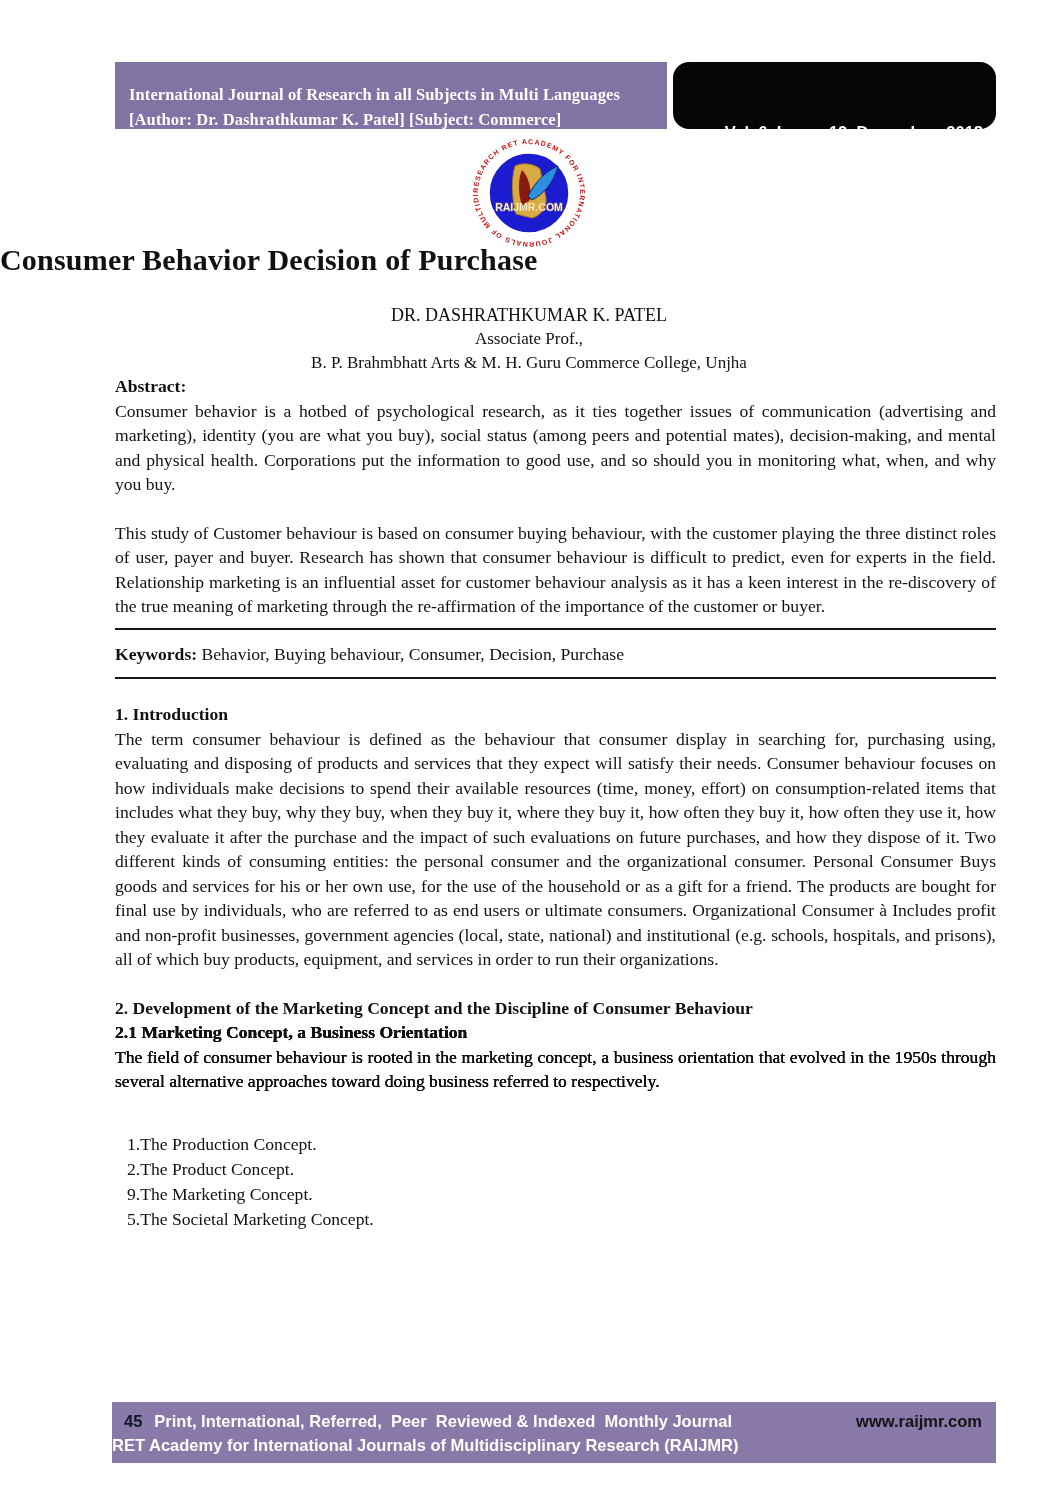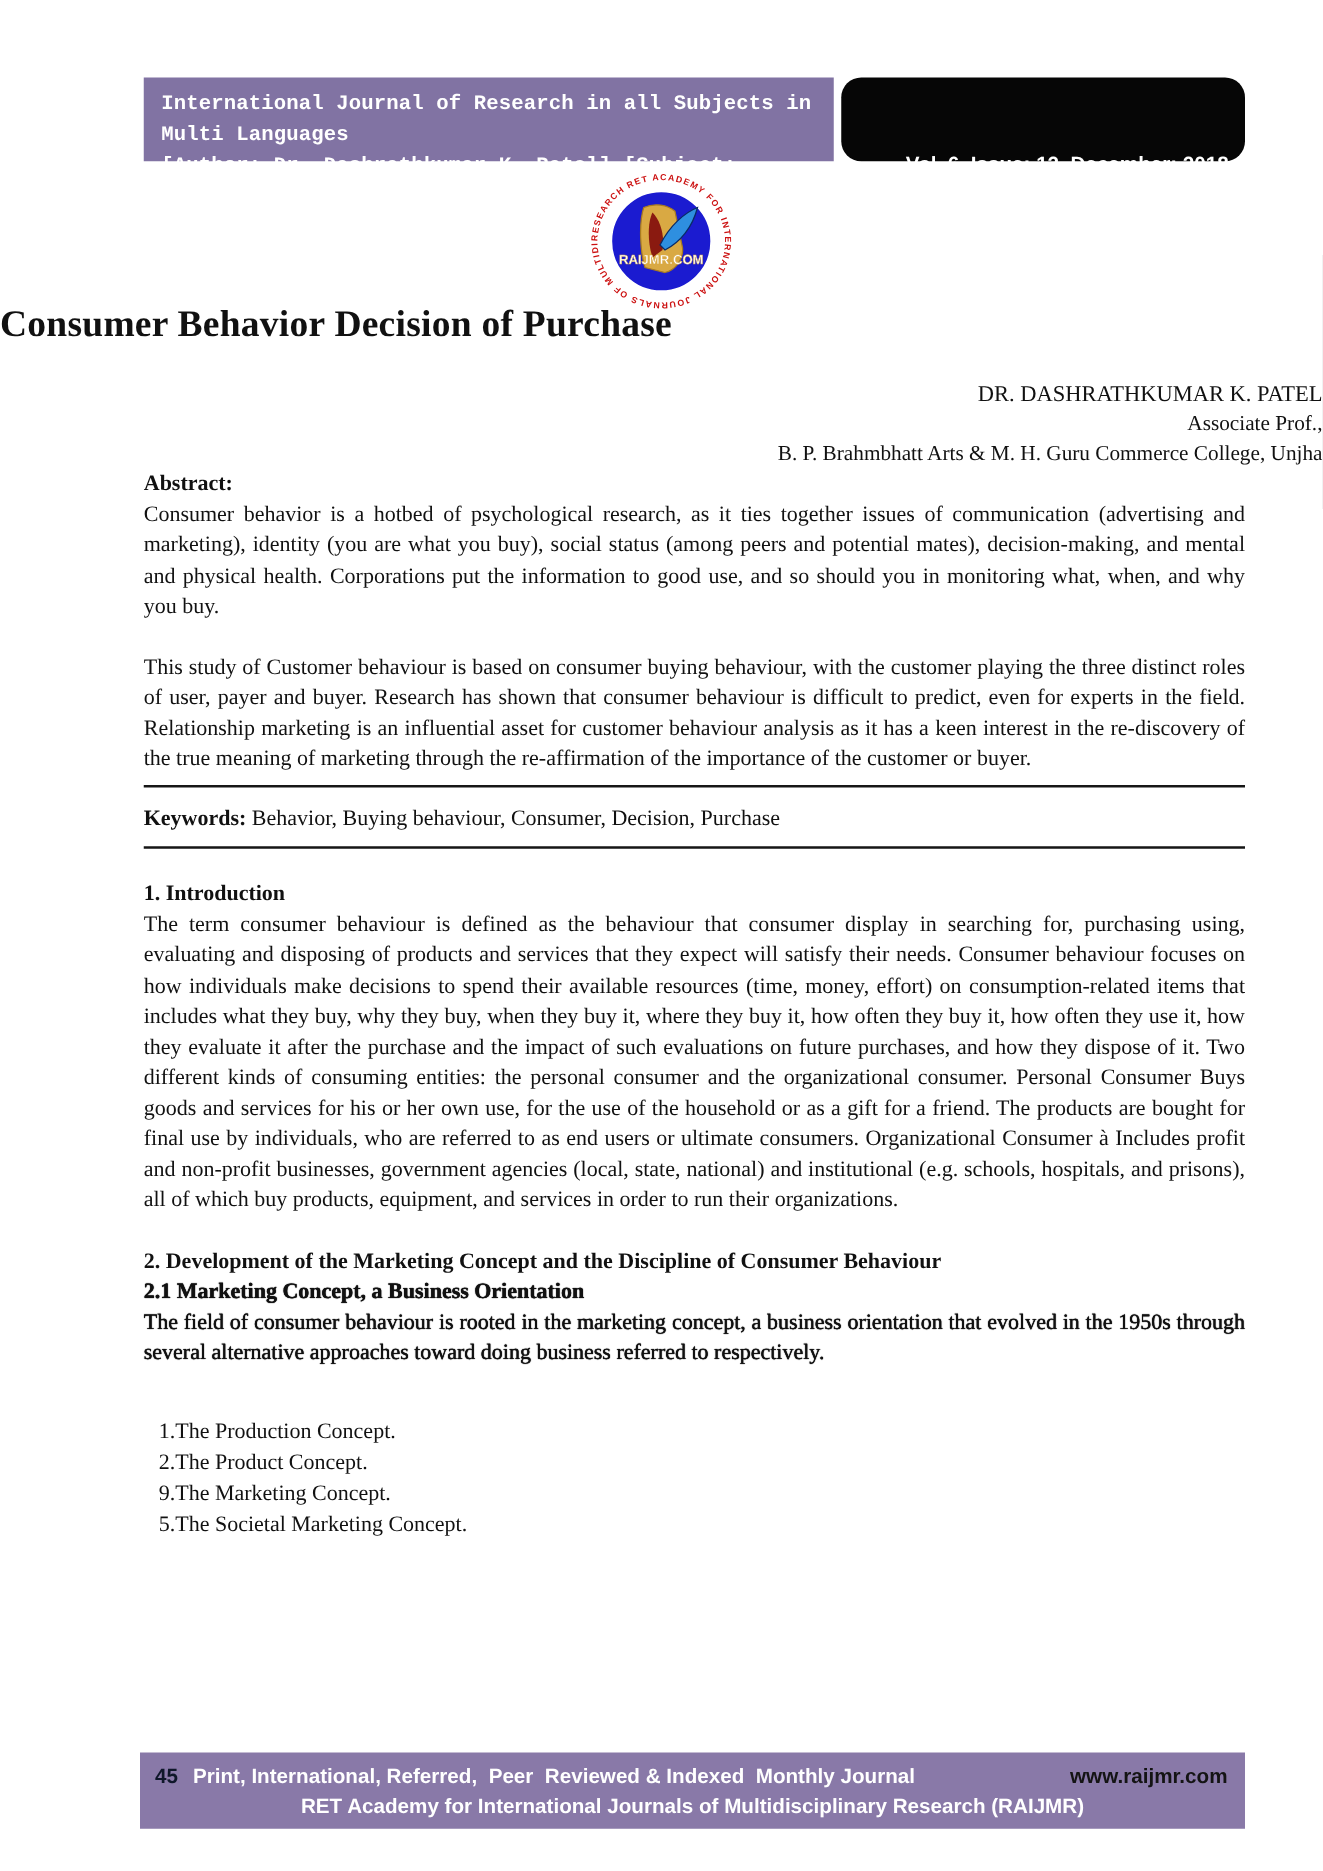--- a/index.html
+++ b/index.html
@@ -6,40 +6,40 @@
   .page {
     position:relative; width:1058px; height:1497px; margin:0 auto;
     background:#ffffff; overflow:hidden;
     font-family:"Liberation Serif", serif; color:#111;
   }
 
   
   .header { position:absolute; left:115px; top:62px; width:881px; height:67px; display:flex; }
   .header-left {
     background:#8173a3; width:552px; box-sizing:border-box;
-    padding:8px 0 0 14px; margin-right:6px;
-    font-family:Liberation Mono, monospace; font-weight:bold;
+    padding:20px 0 0 14px; margin-right:6px;
+    font-family:Liberation Serif, serif; font-weight:bold;
     color:#fff; font-size:16.5px; line-height:25px; letter-spacing:.1px;
   }
   .header-right {
     background:#060606; flex:1; box-sizing:border-box;
     padding:8px 13px 0 0; text-align:right;
     font-family:"Liberation Sans", sans-serif; font-weight:bold;
     color:#fff; font-size:16.5px; line-height:25px; white-space:pre-wrap;border-radius:16px;
   }
 
   
   .logo { position:absolute; top:136px; left:50%; transform:translateX(-50%); width:118px; height:114px; }
 
   
   .title {
     position:absolute; top:243px; left:0; width:100%; text-align:left;
     font-size:30px; font-weight:bold; letter-spacing:.2px;
   }
-  .byline { position:absolute; top:303px; left:0; width:100%; text-align:right; line-height:24px; }
+  .byline { position:absolute; top:303px; left:0; width:100%; text-align:center; line-height:24px; }
   .byline .name { font-size:18px; }
   .byline .sub  { font-size:17px; }
 
   
   .content {
     position:absolute; left:115px; top:374px; width:881px;
     font-size:17.6px; line-height:24.5px; text-align:justify;
   }
   .content p { margin:0; }
   .h-bold { font-weight:bold; }
@@ -55,21 +55,21 @@
   .footer {
     position:absolute; left:112px; top:1402px; width:884px; height:61px;
     background:#8979a8; box-sizing:border-box; padding-top:7px;
     font-family:"Liberation Sans", sans-serif; font-weight:bold; color:#fff;
     font-size:16.5px; line-height:24px;
   }
   .footer-line1 { display:flex; padding:0 14px 0 12px; }
   .footer-line1 .pgnum { color:#0f172a; margin-right:12px; }
   .footer-line1 .jline { flex:1; white-space:pre-wrap; }
   .footer-line1 .site  { color:#141414; }
-  .footer-line2 { text-align:center; }
+  .footer-line2 { }
 </style>
 </head>
 <body>
 
 <div class="page">
 
   <div class="header">
     <div class="header-left">
       <div>International Journal of Research in all Subjects in Multi Languages</div>
       <div>[Author: Dr. Dashrathkumar K. Patel] [Subject: Commerce]</div>

